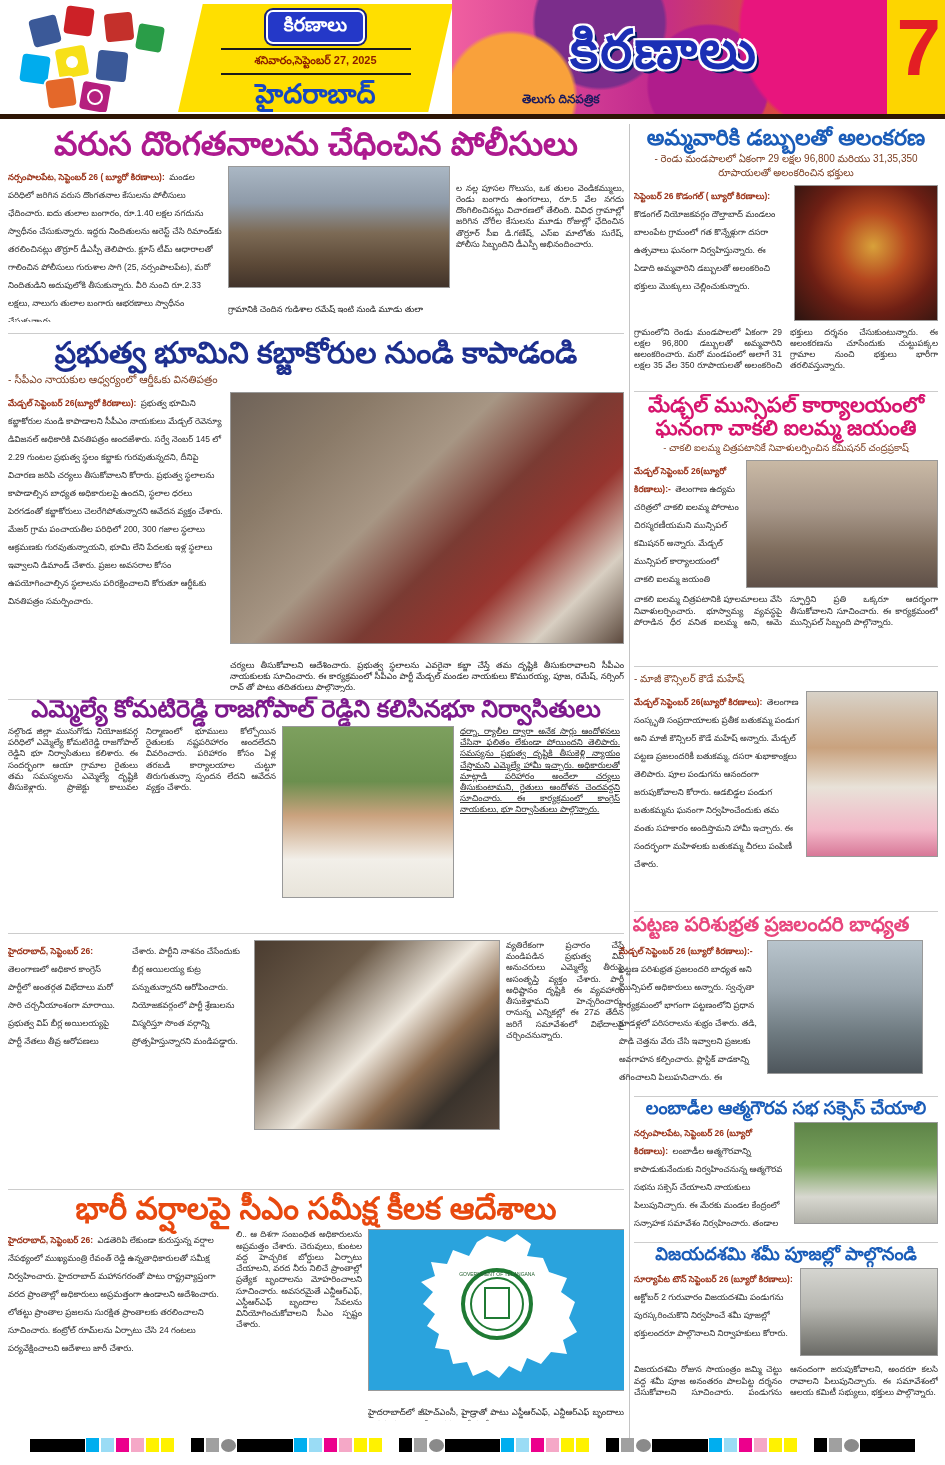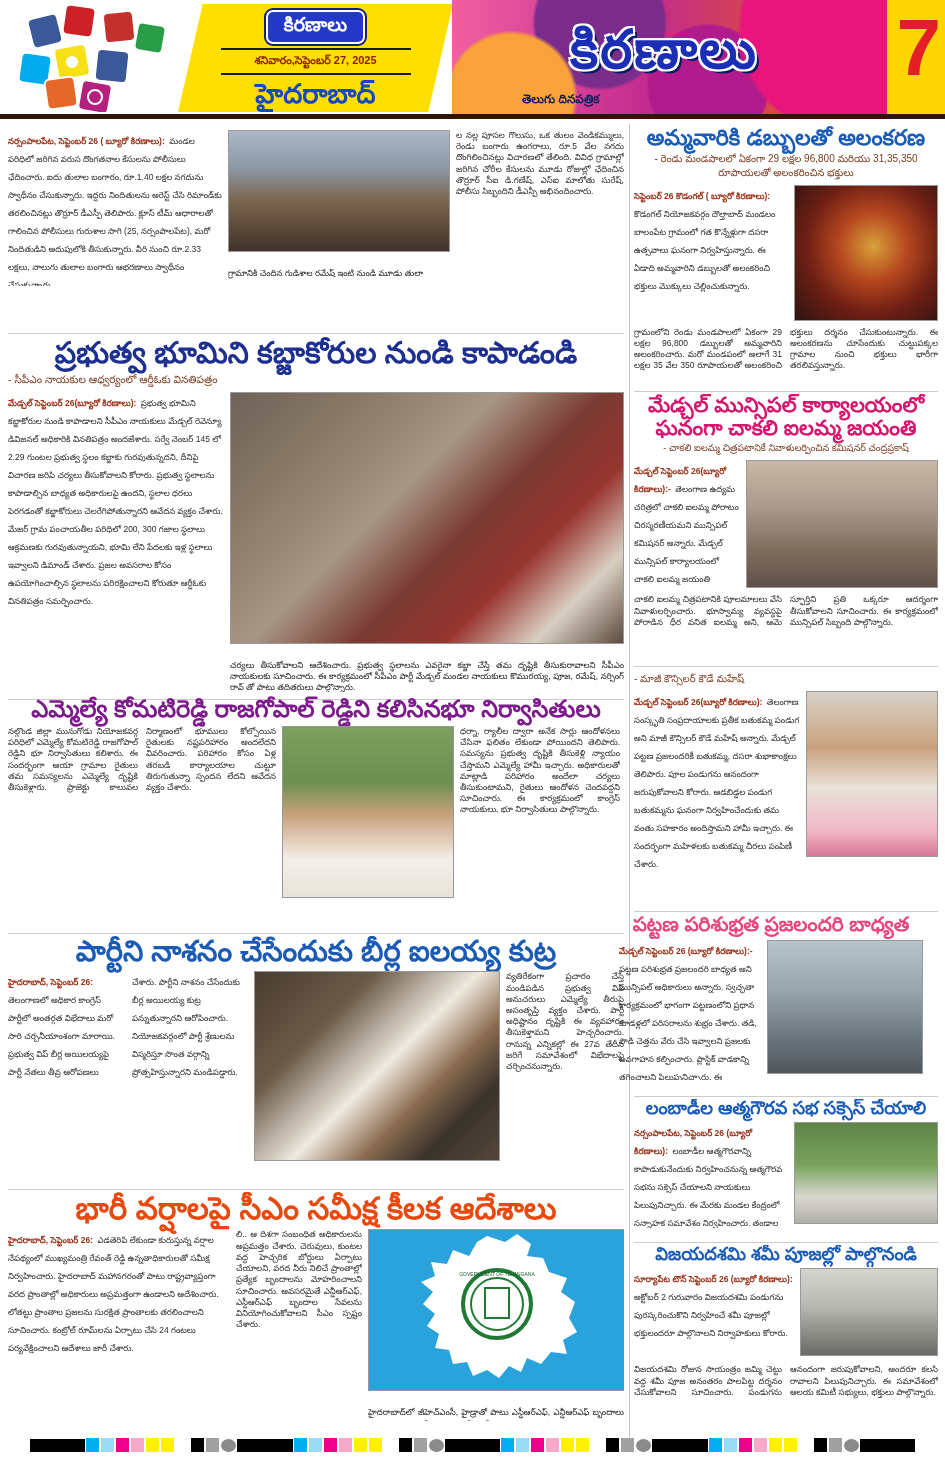--- a/index.html
+++ b/index.html
@@ -96,27 +96,28 @@
       <div class="corner-yellow"></div>
       <div class="main-logo">కిరణాలు</div>
       <div class="tagline">తెలుగు దినపత్రిక</div>
       <div class="pageno">7</div>
     </div>
   </header>
   <div class="mast-rule"></div>
   <div class="vdiv"></div>
 
   <section class="art" style="left:8px;top:126px;width:616px;height:206px;">
+    <h1 class="hl hl-l1">వరుస దొంగతనాలను చేధించిన పోలీసులు</h1>
     <div class="row" style="height:156px;">
       <div class="col" style="width:214px;"><span class="dl">నర్సంపాలపేట, సెప్టెంబర్ 26 ( బ్యూరో కిరణాలు):</span> <span class="bd">మండల పరిధిలో జరిగిన వరుస దొంగతనాల కేసులను పోలీసులు ఛేదించారు. ఐదు తులాల బంగారం, రూ.1.40 లక్షల నగదును స్వాధీనం చేసుకున్నారు. ఇద్దరు నిందితులను అరెస్ట్ చేసి రిమాండ్‌కు తరలించినట్లు తొర్రూర్ డీఎస్పీ తెలిపారు. క్లూస్ టీమ్ ఆధారాలతో గాలించిన పోలీసులు గురుశాల సాగి (25, నర్సంపాలపేట), మరో నిందితుడిని అదుపులోకి తీసుకున్నారు. వీరి నుంచి రూ.2.33 లక్షలు, నాలుగు తులాల బంగారు ఆభరణాలు స్వాధీనం చేసుకున్నారు.</span></div>
       <div class="col" style="width:222px;">
         <div class="photo" style="height:122px;background:linear-gradient(180deg,#aab7c4 0%,#8e9aa8 30%,#7c6a55 55%,#5d4a38 80%,#41332a 100%);"></div>
         <div class="cap">గ్రామానికి చెందిన గుడిశాల రమేష్ ఇంటి నుండి మూడు తులా</div>
       </div>
-      <div class="col bd" style="width:168px;">ల నల్ల పూసల గొలుసు, ఒక తులం వెండికమ్ములు, రెండు బంగారు ఉంగరాలు, రూ.5 వేల నగదు దొంగిలించినట్లు విచారణలో తేలింది. వివిధ గ్రామాల్లో జరిగిన చోరీల కేసులను మూడు రోజుల్లో ఛేదించిన తొర్రూర్ సీఐ డి.గణేష్, ఎస్ఐ మాలోతు సురేష్, పోలీసు సిబ్బందిని డీఎస్పీ అభినందించారు.</div>
+      <div class="col bd" style="width:168px;margin-top:17px;">ల నల్ల పూసల గొలుసు, ఒక తులం వెండికమ్ములు, రెండు బంగారు ఉంగరాలు, రూ.5 వేల నగదు దొంగిలించినట్లు విచారణలో తేలింది. వివిధ గ్రామాల్లో జరిగిన చోరీల కేసులను మూడు రోజుల్లో ఛేదించిన తొర్రూర్ సీఐ డి.గణేష్, ఎస్ఐ మాలోతు సురేష్, పోలీసు సిబ్బందిని డీఎస్పీ అభినందించారు.</div>
     </div>
   </section>
   <div class="hr-l" style="top:333px;"></div>
 
   <section class="art" style="left:8px;top:337px;width:616px;height:360px;">
     <h1 class="hl hl-l2">ప్రభుత్వ భూమిని కబ్జాకోరుల నుండి కాపాడండి</h1>
     <div class="sub" style="margin-top:4px;">- సీపీఎం నాయకుల ఆధ్వర్యంలో ఆర్డీఓకు వినతిపత్రం</div>
     <div class="row" style="height:300px;">
       <div class="col" style="width:216px;"><span class="dl">మేడ్చల్ సెప్టెంబర్ 26(బ్యూరో కిరణాలు):</span> <span class="bd">ప్రభుత్వ భూమిని కబ్జాకోరుల నుండి కాపాడాలని సీపీఎం నాయకులు మేడ్చల్ రెవెన్యూ డివిజనల్ అధికారికి వినతిపత్రం అందజేశారు. సర్వే నెంబర్ 145 లో 2.29 గుంటల ప్రభుత్వ స్థలం కబ్జాకు గురవుతున్నదని, దీనిపై విచారణ జరిపి చర్యలు తీసుకోవాలని కోరారు. ప్రభుత్వ స్థలాలను కాపాడాల్సిన బాధ్యత అధికారులపై ఉందని, స్థలాల ధరలు పెరగడంతో కబ్జాకోరులు చెలరేగిపోతున్నారని ఆవేదన వ్యక్తం చేశారు. మేజర్ గ్రామ పంచాయతీల పరిధిలో 200, 300 గజాల స్థలాలు ఆక్రమణకు గురవుతున్నాయని, భూమి లేని పేదలకు ఇళ్ల స్థలాలు ఇవ్వాలని డిమాండ్ చేశారు. ప్రజల అవసరాల కోసం ఉపయోగించాల్సిన స్థలాలను పరిరక్షించాలని కోరుతూ ఆర్డీఓకు వినతిపత్రం సమర్పించారు.</span></div>
       <div class="col" style="width:394px;">
@@ -127,27 +128,26 @@
   </section>
   <div class="hr-l" style="top:699px;"></div>
 
   <section class="art" style="left:8px;top:696px;width:616px;height:228px;">
     <h1 class="hl hl-l3">ఎమ్మెల్యే కోమటిరెడ్డి రాజగోపాల్ రెడ్డిని కలిసినభూ నిర్వాసితులు</h1>
     <div class="row" style="height:178px;">
       <div class="col two-col bd" style="width:268px;">నల్గొండ జిల్లా మునుగోడు నియోజకవర్గ పరిధిలో ఎమ్మెల్యే కోమటిరెడ్డి రాజగోపాల్ రెడ్డిని భూ నిర్వాసితులు కలిశారు. ఈ సందర్భంగా ఆయా గ్రామాల రైతులు తమ సమస్యలను ఎమ్మెల్యే దృష్టికి తీసుకెళ్లారు. ప్రాజెక్టు కాలువల నిర్మాణంలో భూములు కోల్పోయిన రైతులకు నష్టపరిహారం అందలేదని వివరించారు. పరిహారం కోసం ఏళ్ల తరబడి కార్యాలయాల చుట్టూ తిరుగుతున్నా స్పందన లేదని ఆవేదన వ్యక్తం చేశారు.</div>
       <div class="col" style="width:172px;">
         <div class="photo" style="height:172px;background:linear-gradient(180deg,#7da05e 0%,#6b8f4e 32%,#caa27e 52%,#f2efe9 78%,#e8e4da 100%);"></div>
       </div>
-      <div class="col bd" style="width:160px;">ధర్నా, ర్యాలీల ద్వారా అనేక సార్లు ఆందోళనలు చేసినా ఫలితం లేకుండా పోయిందని తెలిపారు. సమస్యను ప్రభుత్వ దృష్టికి తీసుకెళ్లి న్యాయం చేస్తామని ఎమ్మెల్యే హామీ ఇచ్చారు. అధికారులతో మాట్లాడి పరిహారం అందేలా చర్యలు తీసుకుంటామని, రైతులు ఆందోళన చెందవద్దని సూచించారు. ఈ కార్యక్రమంలో కాంగ్రెస్ నాయకులు, భూ నిర్వాసితులు పాల్గొన్నారు.</div>
+      <div class="col bd" style="width:160px;text-decoration:underline;">ధర్నా, ర్యాలీల ద్వారా అనేక సార్లు ఆందోళనలు చేసినా ఫలితం లేకుండా పోయిందని తెలిపారు. సమస్యను ప్రభుత్వ దృష్టికి తీసుకెళ్లి న్యాయం చేస్తామని ఎమ్మెల్యే హామీ ఇచ్చారు. అధికారులతో మాట్లాడి పరిహారం అందేలా చర్యలు తీసుకుంటామని, రైతులు ఆందోళన చెందవద్దని సూచించారు. ఈ కార్యక్రమంలో కాంగ్రెస్ నాయకులు, భూ నిర్వాసితులు పాల్గొన్నారు.</div>
     </div>
   </section>
   <div class="hr-l" style="top:933px;"></div>
 
   <section class="art" style="left:8px;top:936px;width:616px;height:252px;">
-    <h1 class="hl hl-l4">పార్టీని నాశనం చేసేందుకు బీర్ల ఐలయ్య కుట్ర</h1>
     <div class="row" style="height:196px;">
       <div class="col two-col" style="width:240px;"><span class="dl">హైదరాబాద్, సెప్టెంబర్ 26:</span> <span class="bd">తెలంగాణలో అధికార కాంగ్రెస్ పార్టీలో అంతర్గత విభేదాలు మరో సారి చర్చనీయాంశంగా మారాయి. ప్రభుత్వ విప్ బీర్ల అయిలయ్యపై పార్టీ నేతలు తీవ్ర ఆరోపణలు చేశారు. పార్టీని నాశనం చేసేందుకు బీర్ల అయిలయ్య కుట్ర పన్నుతున్నారని ఆరోపించారు. నియోజకవర్గంలో పార్టీ శ్రేణులను విస్మరిస్తూ సొంత వర్గాన్ని ప్రోత్సహిస్తున్నారని మండిపడ్డారు.</span></div>
       <div class="col" style="width:246px;">
         <div class="photo" style="height:190px;background:linear-gradient(135deg,#4a3c30 0%,#6b5a48 28%,#efe9df 52%,#8a6a4e 68%,#3a332c 82%,#55463a 100%);"></div>
       </div>
       <div class="col bd" style="width:118px;">వ్యతిరేకంగా ప్రచారం చేస్తే మండిపడిన ప్రభుత్వ విప్ అనుచరులు ఎమ్మెల్యే తీరుపై అసంతృప్తి వ్యక్తం చేశారు. పార్టీ అధిష్టానం దృష్టికి ఈ వ్యవహారం తీసుకెళ్తామని హెచ్చరించారు. రానున్న ఎన్నికల్లో ఈ 27వ తేదీన జరిగే సమావేశంలో విభేదాలపై చర్చించనున్నారు.</div>
     </div>
   </section>
   <div class="hr-l" style="top:1189px;"></div>
 

